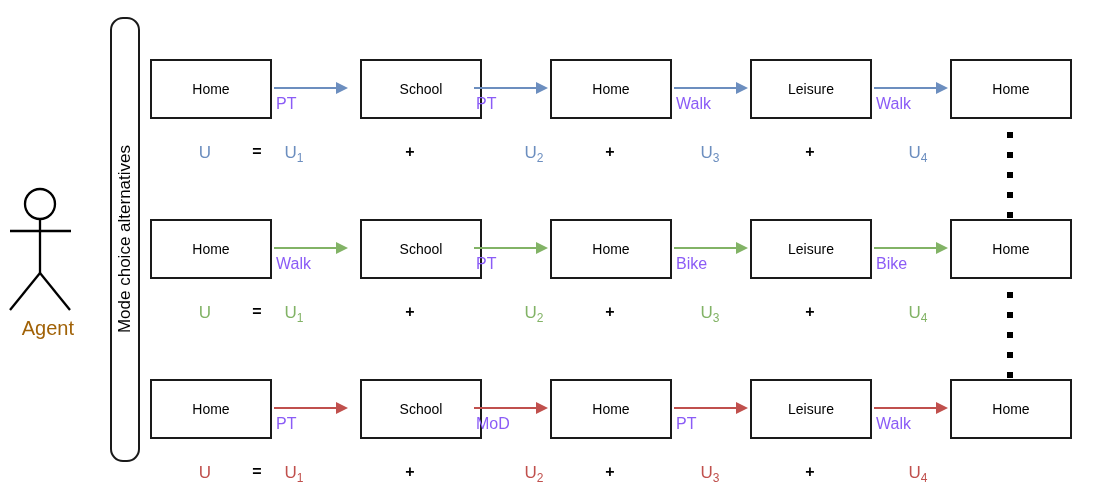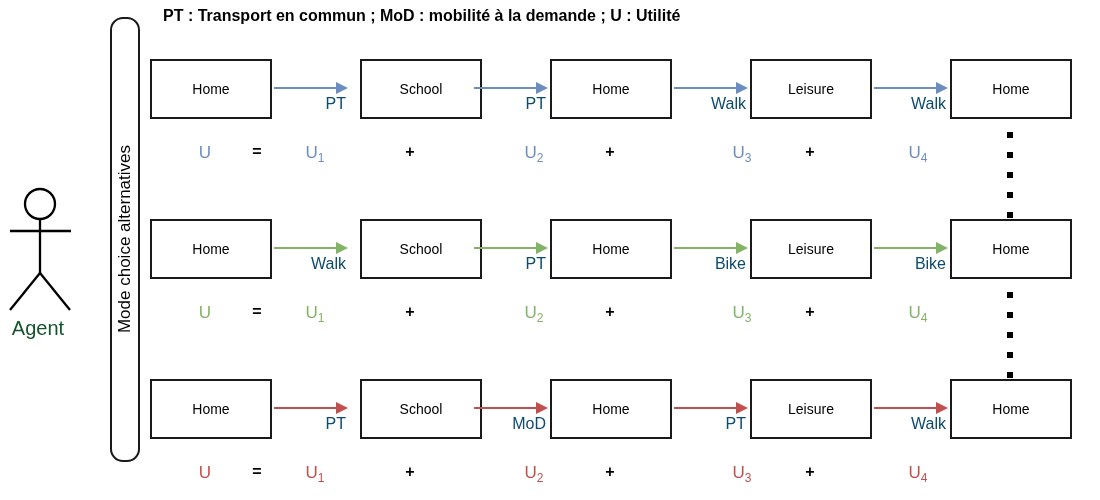--- a/index.html
+++ b/index.html
@@ -8,22 +8,22 @@
     position:relative; width:1100px; height:500px; background:#ffffff;
     overflow:hidden; color:#000;
   }
   .caption {
     position:absolute; left:163px; top:7px;
     font-size:16px; font-weight:bold; color:#000; white-space:nowrap;
   }
   
   .agent-svg { position:absolute; left:1px; top:186px; }
   .agent-label {
-    position:absolute; left:2px; top:317px; width:72px; text-align:center;
-    font-size:20px; color:#14532d;
+    position:absolute; left:2px; top:317px; width:72px; text-align:right;
+    font-size:20px; color:#a16207;
   }
   
   .mode-choice-box {
     position:absolute; left:110px; top:17px; width:30px; height:445px;
     border:2px solid #1a1a1a; border-radius:13px; background:#fff;
     display:flex; align-items:center; justify-content:center;
   }
   .mode-choice-label {
     writing-mode:vertical-rl; transform:rotate(180deg);
     font-size:17px; white-space:nowrap; color:#000;
@@ -42,44 +42,43 @@
     position:absolute; top:28px; height:2px; width:62px;
     background:var(--row-color);
   }
   .arrow::after {
     content:""; position:absolute; left:62px; top:-5px; width:0; height:0;
     border-left:12px solid var(--row-color);
     border-top:6px solid transparent; border-bottom:6px solid transparent;
   }
   .ar0{left:274px}.ar1{left:474px}.ar2{left:674px}.ar3{left:874px}
   .mlabel {
-    position:absolute; top:36px; width:70px; text-align:right;
-    font-size:16px; color:#0c4a6e;
+    position:absolute; top:36px; width:70px; text-align:left;
+    font-size:16px; color:#8b5cf6;
   }
   .m0{left:276px}.m1{left:476px}.m2{left:676px}.m3{left:876px}
   .eq { position:absolute; top:84px; height:22px; width:1100px; font-size:17px; }
   .tok { position:absolute; width:60px; text-align:center; display:inline-block; }
   .tok.colored { color:var(--row-color); }
   .tok.op { color:#000; font-weight:bold; font-size:16px; }
   .tok sub { font-size:12px; }
-  .t0{left:175px}.t1{left:227px}.t2{left:285px}.t3{left:380px}.t4{left:504px}
-  .t5{left:580px}.t6{left:712px}.t7{left:780px}.t8{left:888px}
+  .t0{left:175px}.t1{left:227px}.t2{left:264px}.t3{left:380px}.t4{left:504px}
+  .t5{left:580px}.t6{left:680px}.t7{left:780px}.t8{left:888px}
   
   .dots {
     position:absolute; left:1007px; width:6px; height:88px;
     background:repeating-linear-gradient(to bottom, #000 0 6px, transparent 6px 20px);
   }
   .dots-1 { top:132px; } .dots-2 { top:292px; }
 </style>
 </head>
 <body>
 
 <div id="canvas">
 
-  <div class="caption">PT : Transport en commun ; MoD : mobilité à la demande ; U : Utilité</div>
 
   <svg class="agent-svg" width="80" height="130" viewBox="0 0 80 130">
     <circle cx="39" cy="18" r="15" fill="none" stroke="#000" stroke-width="2.3"></circle>
     <line x1="39" y1="33" x2="39" y2="87" stroke="#000" stroke-width="2.3"></line>
     <line x1="9" y1="45" x2="70" y2="45" stroke="#000" stroke-width="2.3"></line>
     <line x1="39" y1="87" x2="9" y2="124" stroke="#000" stroke-width="2.3"></line>
     <line x1="39" y1="87" x2="69" y2="124" stroke="#000" stroke-width="2.3"></line>
   </svg>
   <div class="agent-label">Agent</div>
 

